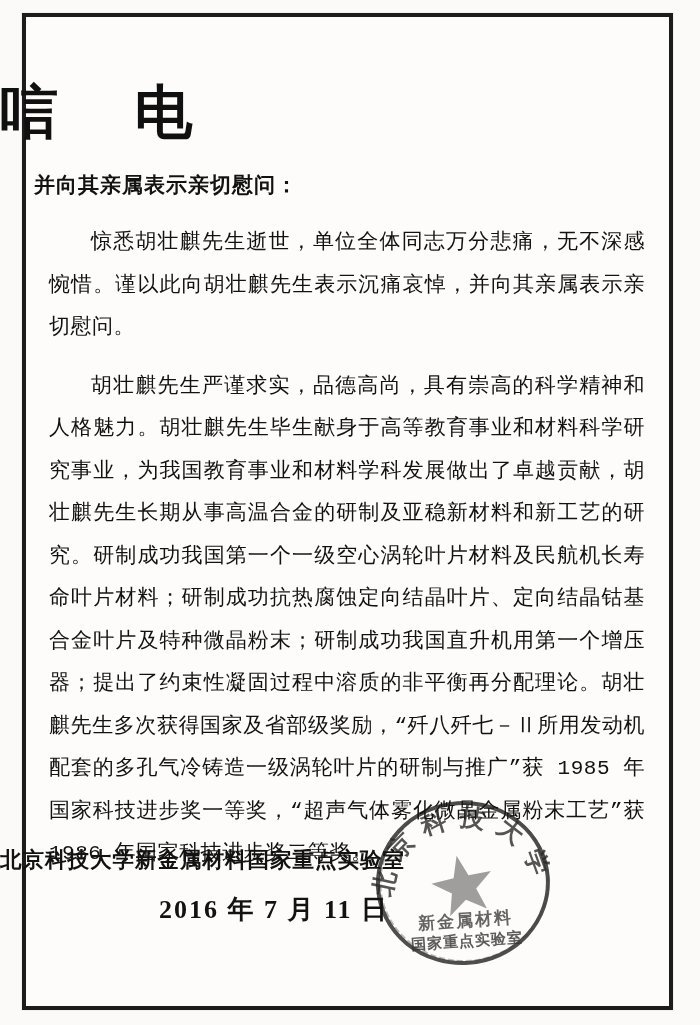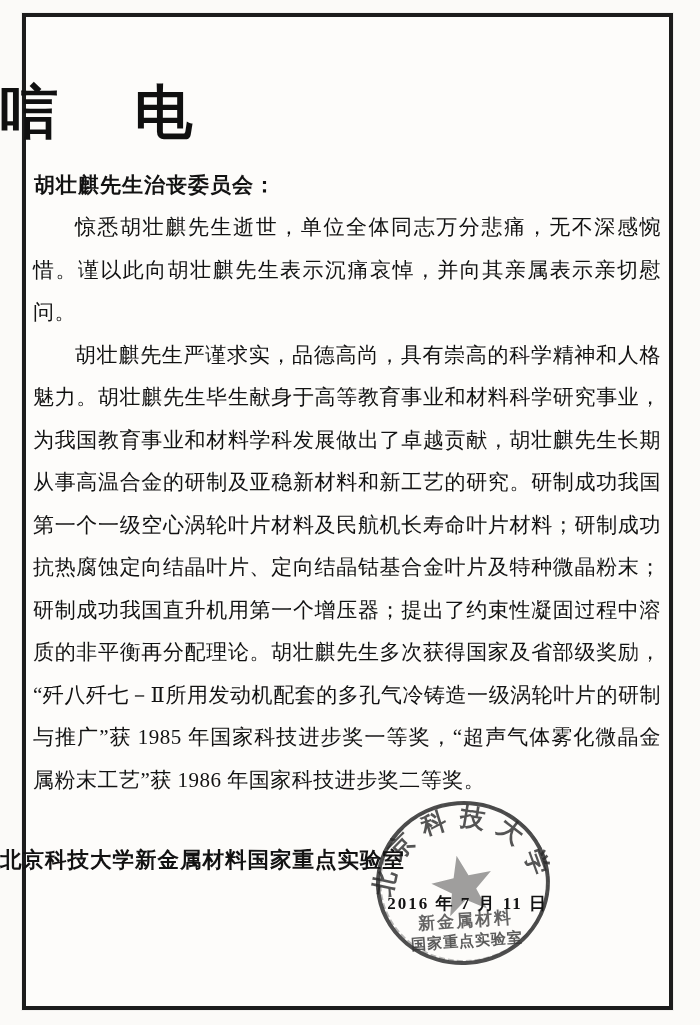--- a/index.html
+++ b/index.html
@@ -52,45 +52,46 @@
     top: 206px;
     left: 33px;
     width: 628px;
     font-size: 21px;
     line-height: 42.5px;
     font-weight: 500;
     text-align: justify;
     z-index: 2;
   }
   .letter-body p {
-    margin: 0;
+    margin: 16px;
     text-indent: 2em;
     letter-spacing: 0.5px;
+    font-family: Liberation Mono, monospace;
   }
   .letter-body p.closing {
     margin-top: 19px;
   }
   .signature-line {
     position: absolute;
     top: 845px;
     left: 0;
     right: 67px;
     text-align: left;
     font-size: 21.5px;
     font-weight: 600;
     letter-spacing: 1px;
     z-index: 3;
   }
   .date-line {
     position: absolute;
     top: 892px;
     left: 0;
     right: 152px;
-    text-align: right;
-    font-size: 17px;
+    text-align: center;
+    font-size: 26px;
     font-weight: 600;
     letter-spacing: 2px;
     z-index: 3;
   }
   .seal {
     position: absolute;
     left: 368px;
     top: 795px;
     width: 192px;
     height: 178px;
@@ -99,21 +100,21 @@
     filter: contrast(0.95);
   }
 </style>
 </head>
 <body>
 
 <div class="frame"></div>
 
 <div class="page-title">唁 电</div>
 
-<div class="salutation">胡壮麒先生治丧委员会：</div>
+<div class="salutation">并向其亲属表示亲切慰问：</div>
 
 <div class="letter-body">
   <p>惊悉胡壮麒先生逝世，单位全体同志万分悲痛，无不深感惋惜。谨以此向胡壮麒先生表示沉痛哀悼，并向其亲属表示亲切慰问。</p>
   <p>胡壮麒先生严谨求实，品德高尚，具有崇高的科学精神和人格魅力。胡壮麒先生毕生献身于高等教育事业和材料科学研究事业，为我国教育事业和材料学科发展做出了卓越贡献，胡壮麒先生长期从事高温合金的研制及亚稳新材料和新工艺的研究。研制成功我国第一个一级空心涡轮叶片材料及民航机长寿命叶片材料；研制成功抗热腐蚀定向结晶叶片、定向结晶钴基合金叶片及特种微晶粉末；研制成功我国直升机用第一个增压器；提出了约束性凝固过程中溶质的非平衡再分配理论。胡壮麒先生多次获得国家及省部级奖励，“歼八歼七－Ⅱ所用发动机配套的多孔气冷铸造一级涡轮叶片的研制与推广”获 1985 年国家科技进步奖一等奖，“超声气体雾化微晶金属粉末工艺”获 1986 年国家科技进步奖二等奖。</p>
 </div>
 
 <svg class="seal" viewBox="0 0 192 178" xmlns="http://www.w3.org/2000/svg">
 
   <ellipse cx="95" cy="88" rx="85" ry="80" fill="none" stroke="#2b2b2b" stroke-width="4" opacity="0.85"></ellipse>
   <ellipse cx="96.5" cy="87" rx="84" ry="79" fill="none" stroke="#3a3a3a" stroke-width="2" opacity="0.35" stroke-dasharray="6 3"></ellipse>

